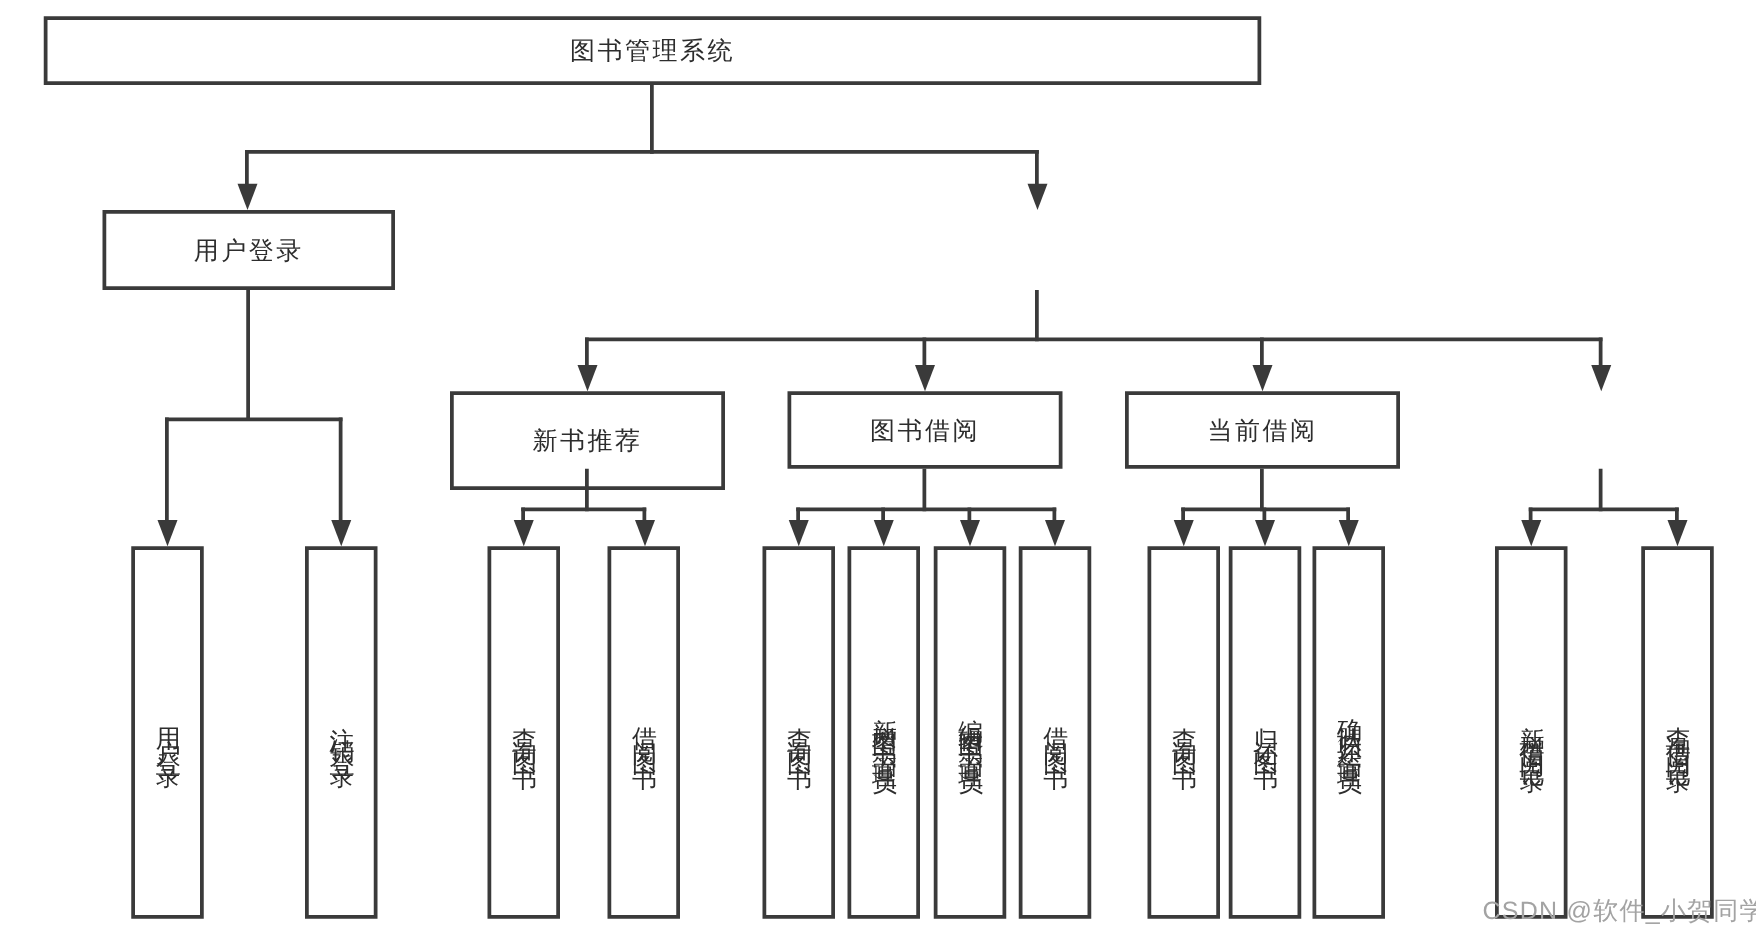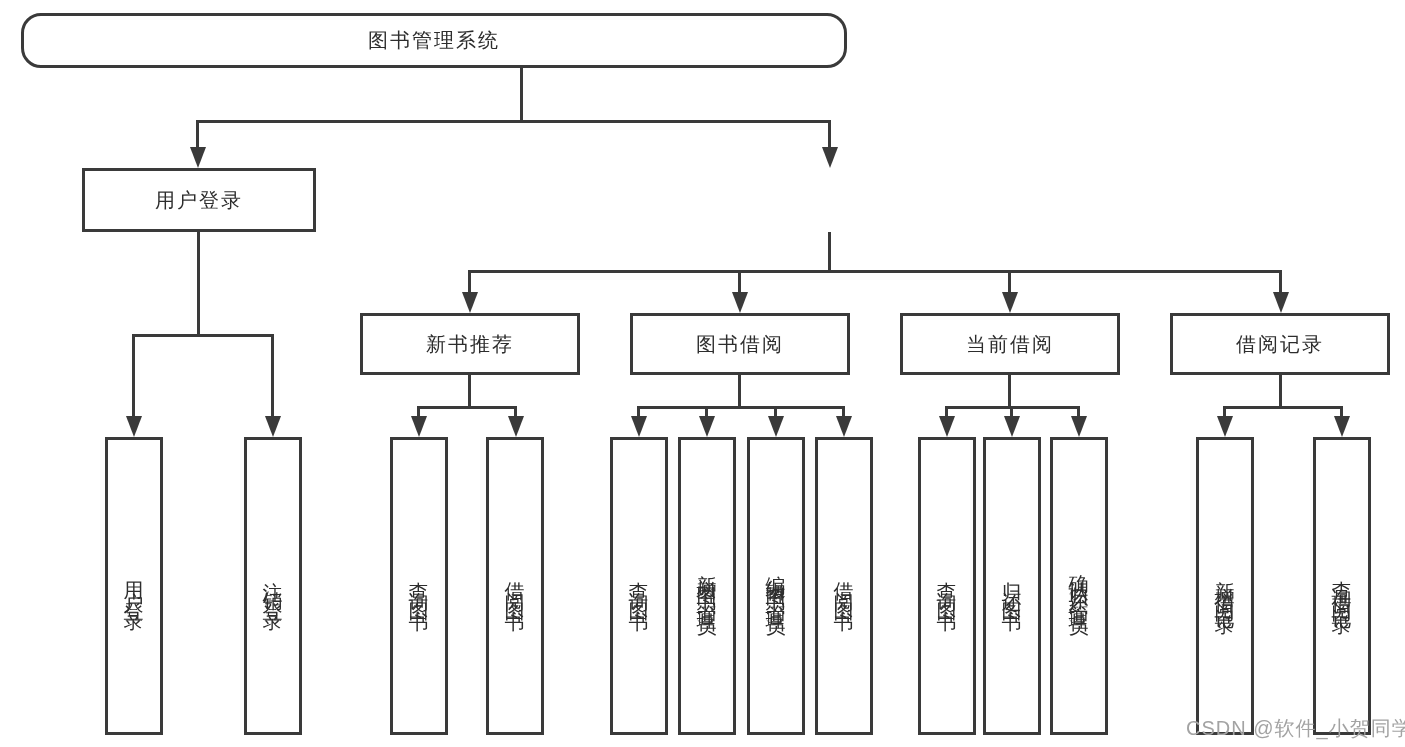--- a/index.html
+++ b/index.html
@@ -50,21 +50,21 @@
     font-size: 20px;
     letter-spacing: 1px;
     white-space: nowrap;
   }
 </style>
 </head>
 <body>
 
 <div id="canvas">
 
-  <div class="box" style="left:21px; top:13px; width:826px; height:55px;border-radius:20px;">图书管理系统</div>
+  <div class="box" style="left:35px; top:13px; width:974px; height:55px;">图书管理系统</div>
 
   <div class="line" style="left:520px; top:68px; width:3px; height:55px;"></div>
   <div class="line" style="left:196px; top:120px; width:635px; height:3px;"></div>
   <div class="line" style="left:196px; top:120px; width:3px; height:28px;"></div>
   <div class="arrow" style="left:190px; top:147px;"></div>
   <div class="line" style="left:828px; top:120px; width:3px; height:28px;"></div>
   <div class="arrow" style="left:822px; top:147px;"></div>
 
   <div class="box" style="left:82px; top:168px; width:234px; height:64px;">用户登录</div>
 
@@ -79,24 +79,23 @@
   <div class="line" style="left:468px; top:270px; width:814px; height:3px;"></div>
   <div class="line" style="left:468px; top:270px; width:3px; height:22px;"></div>
   <div class="arrow" style="left:462px; top:292px;"></div>
   <div class="line" style="left:738px; top:270px; width:3px; height:22px;"></div>
   <div class="arrow" style="left:732px; top:292px;"></div>
   <div class="line" style="left:1008px; top:270px; width:3px; height:22px;"></div>
   <div class="arrow" style="left:1002px; top:292px;"></div>
   <div class="line" style="left:1279px; top:270px; width:3px; height:22px;"></div>
   <div class="arrow" style="left:1273px; top:292px;"></div>
 
-  <div class="box" style="left:360px; top:313px; width:220px; height:62px;">新书推荐</div>
+  <div class="box" style="left:360px; top:313px; width:220px; height:79px;">新书推荐</div>
   <div class="box" style="left:900px; top:313px; width:220px; height:62px;">当前借阅</div>
   <div class="box" style="left:630px; top:313px; width:220px; height:62px;">图书借阅</div>
-  <div class="box" style="left:1170px; top:313px; width:220px; height:62px;">借阅记录</div>
 
   <div class="line" style="left:468px; top:375px; width:3px; height:34px;"></div>
   <div class="line" style="left:417px; top:406px; width:100px; height:3px;"></div>
   <div class="line" style="left:417px; top:406px; width:3px; height:12px;"></div>
   <div class="arrow" style="left:411px; top:416px;"></div>
   <div class="line" style="left:514px; top:406px; width:3px; height:12px;"></div>
   <div class="arrow" style="left:508px; top:416px;"></div>
 
   <div class="line" style="left:738px; top:375px; width:3px; height:34px;"></div>
   <div class="line" style="left:637px; top:406px; width:208px; height:3px;"></div>

